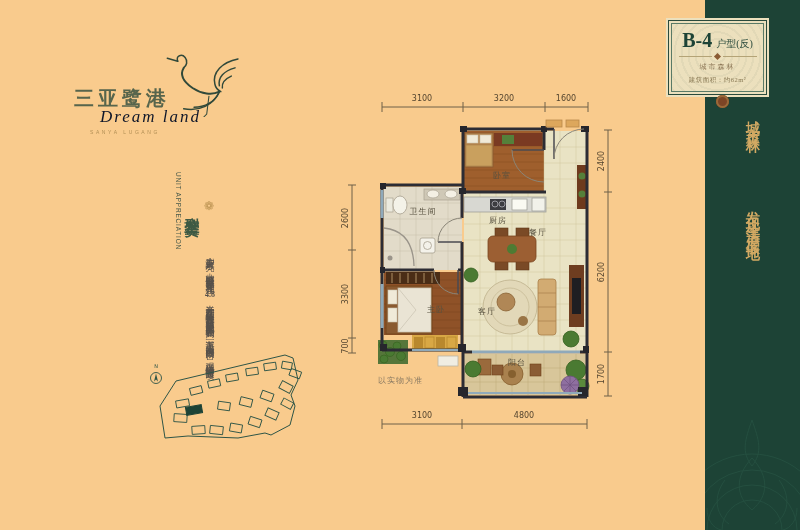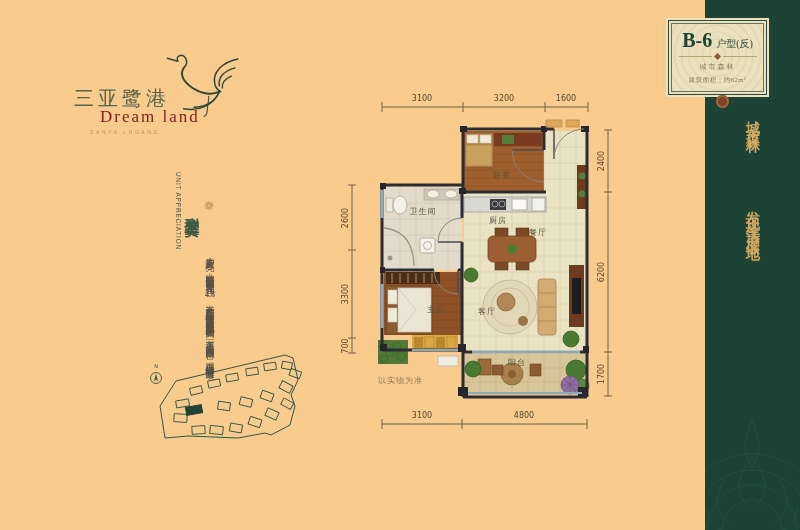--- a/index.html
+++ b/index.html
@@ -26,24 +26,24 @@
   .badge-divider{display:flex;align-items:center;width:78px;margin:3px 0 2px 0;}
   .badge-divider::before,.badge-divider::after{content:"";flex:1;height:1px;background:#b4a376;}
   .badge-diamond{width:5px;height:5px;background:#8a5a33;transform:rotate(45deg);margin:0 3px;}
   .badge-rooms{font-size:7px;color:#8a7454;letter-spacing:2px;margin-top:1px;}
   .badge-area{font-size:6.5px;color:#8a7a55;letter-spacing:.5px;margin-top:4px;}
   .rosette{position:absolute;left:716px;top:95px;width:13px;height:13px;border-radius:50%;
       background:#7d4526;box-shadow:inset 0 0 0 2px #9a6a3a, inset 0 0 0 4px #7d4526;z-index:5;}
   
   .logo{position:absolute;left:62px;top:53px;width:180px;height:92px;}
   .logo-bird{position:absolute;right:0;top:0;}
-  .logo-cn{position:absolute;left:12px;top:32px;font-size:20px;font-weight:normal;
+  .logo-cn{position:absolute;left:12px;top:32px;font-size:20px;font-weight:bold;
       letter-spacing:4px;color:#57654c;}
-  .logo-en{position:absolute;left:38px;top:54px;font-size:17px;
-      color:#7f1d1d;letter-spacing:2px;}
+  .logo-en{position:absolute;left:38px;top:54px;font-size:17px;font-style:italic;
+      color:#0f172a;letter-spacing:2px;}
   .logo-tag{position:absolute;left:28px;top:76px;font-size:5px;letter-spacing:2.6px;
       color:#b28f55;font-family:"Liberation Sans",sans-serif;}
   
   .appre{position:absolute;left:74px;top:166px;height:202px;width:142px;
       writing-mode:vertical-rl;display:flex;}
   .appre p{margin:0 0 0 9px;font-size:9px;letter-spacing:1px;color:#56504a;
       font-family:"Liberation Serif",serif;}
   .appre .title-col{margin-left:10px;display:flex;flex-direction:column;align-items:center;}
   .flower-icon{font-size:12px;color:#b9904e;margin-bottom:5px;}
   .appre-title{font-size:15px;font-weight:bold;letter-spacing:2px;color:#3e5a44;}
@@ -80,21 +80,21 @@
         <path d="M92,90 C92,102 86,110 78,112"></path>
       </g>
     </svg>
     <div class="band-phrase p1">城市森林</div>
     <div class="band-phrase p2">发现生活度假地</div>
   </div>
 
   <div class="badge">
     <div class="badge-inner">
       <div class="badge-row1">
-        <span class="badge-code">B-6</span>
+        <span class="badge-code">B-4</span>
         <span class="badge-type">户型(反)</span>
       </div>
       <div class="badge-divider">
           <span class="badge-diamond"></span>
         </div>
       <div class="badge-rooms">城市森林</div>
       <div class="badge-area">建筑面积：约62m²</div>
     </div>
   </div>
   <div class="rosette"></div>

